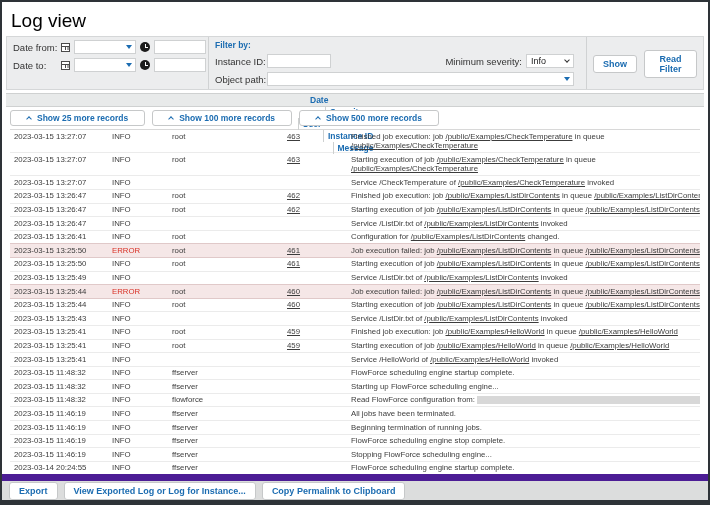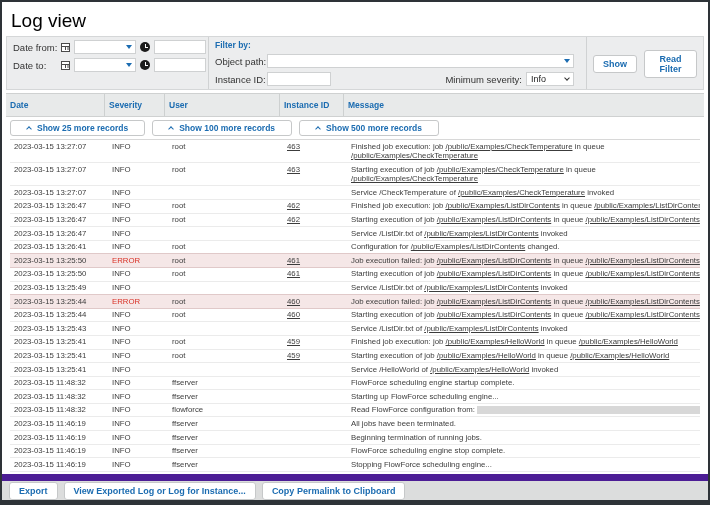--- a/index.html
+++ b/index.html
@@ -37,21 +37,21 @@
   .clock-icon { width:10px; height:10px; border-radius:50%; background:#1c1c1c; position:relative; margin:0 4px; flex:none; }
   .clock-icon::before { content:""; position:absolute; left:4.5px; top:2px; width:1px; height:3.5px; background:#fff; }
   .clock-icon::after  { content:""; position:absolute; left:4.5px; top:4.5px; width:3px; height:1px; background:#fff; }
   .select-box { display:flex; align-items:center; justify-content:space-between; background:#fff; border:1px solid #cfd1d2; height:14px; width:48px; padding:0 4px; font-size:9px; color:#222; cursor:pointer; }
   .chev-black { width:4px; height:4px; border-right:1.3px solid #333; border-bottom:1.3px solid #333; transform:rotate(45deg); margin-top:-2px; }
   .minsev-group { margin-left:auto; display:flex; align-items:center; gap:4px; }
   .btn { background:#fff; border:1px solid #c6c8c9; border-radius:3px; color:#1b6cb1; font-weight:bold; font-size:9px; padding:3px 9px; cursor:pointer; font-family:inherit; }
 
   
   .tbl { margin:3px 4px 0 4px; }
-  .tbl-header { display:flex; background:#e8eaea; border-top:1px solid #cfd1d1; border-bottom:1px solid #cfd1d1; height:24px; align-items:center; font-size:8.5px; font-weight:bold; color:#1b6cb1; }
+  .tbl-header { display:flex; background:#e8eaea; border-top:1px solid #cfd1d1; border-bottom:1px solid #cfd1d1; height:14px; align-items:center; font-size:8.5px; font-weight:bold; color:#1b6cb1;flex-direction:column; }
   .tbl-header .cell { height:100%; display:flex; align-items:center; }
   .tbl-header .cell + .cell { border-left:1px solid #cdd0d0; }
   .cell { padding:1.5px 4px; }
   .c-date { width:98px; flex:none; }
   .c-sev  { width:60px; flex:none; }
   .c-user { width:115px; flex:none; }
   .c-inst { width:64px; flex:none; }
   .c-msg  { flex:1; min-width:0; }
   .more-bar { display:flex; gap:7px; margin:2px 4px 0 4px; padding:1px 0 2px 0; }
   .btn.more { font-size:8.5px; padding:2px 16px; display:flex; align-items:center; gap:6px; }
@@ -95,37 +95,37 @@
         <span class="tri-down-blue"></span>
       </span>
       <span class="clock-icon"></span>
       <input type="text" class="plain-input time-input" value="" style="">
     </div>
   </div>
 
   <div class="panel-sec sec-filter">
     <div class="sec-heading">Filter by:</div>
     <div class="field-row">
-      <span class="field-label wide">Object path:</span>
-      <span class="combo grow">
-        <input type="text" value="" style="">
-        <span class="tri-down-blue"></span>
-      </span>
-    </div>
-    <div class="field-row">
       <span class="field-label wide">Instance ID:</span>
       <input type="text" class="plain-input iid-input" value="" style="">
       <span class="minsev-group">
         <span>Minimum severity:</span>
         <span class="select-box">
           <span>Info</span>
           <span class="chev-black"></span>
         </span>
       </span>
     </div>
+    <div class="field-row">
+      <span class="field-label wide">Object path:</span>
+      <span class="combo grow">
+        <input type="text" value="" style="">
+        <span class="tri-down-blue"></span>
+      </span>
+    </div>
   </div>
 
   <div class="panel-sec sec-actions">
     <button class="btn">Show</button>
     <button class="btn">Read Filter</button>
   </div>
 </div>
 
 <div class="tbl">
   <div class="tbl-header">

